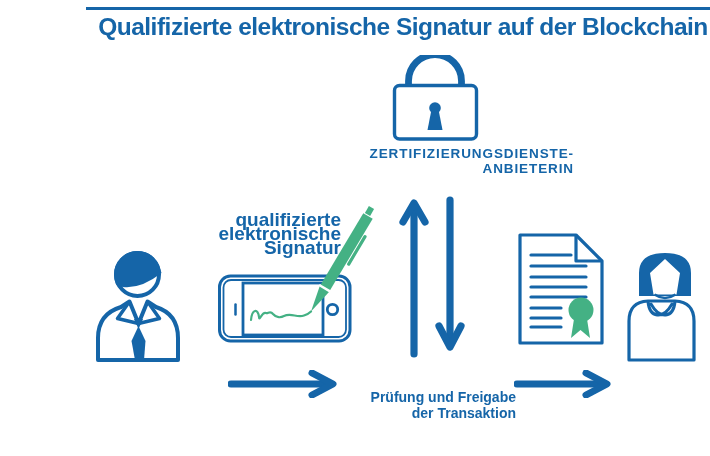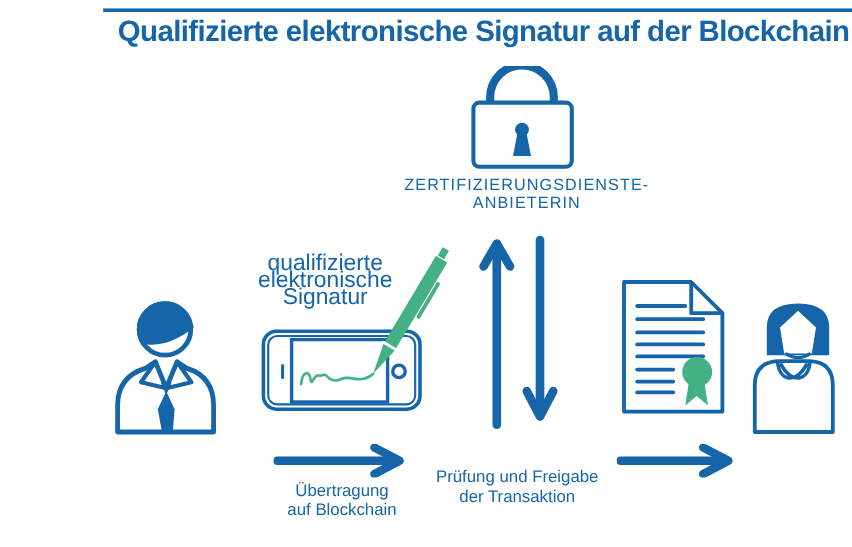--- a/index.html
+++ b/index.html
@@ -11,22 +11,22 @@
     position:relative;width:710px;height:456px;background:#fff;overflow:hidden;
     font-family:"Liberation Sans",sans-serif;font-weight:bold;color:var(--blue);margin-left:48px;
   }
   .abs{position:absolute;}
   .top-rule{position:absolute;left:38px;top:7px;width:634px;height:3.4px;background:var(--blue);}
   .title{
     position:absolute;left:0;right:0;top:13px;margin:0;text-align:center;
     font-size:24.5px;letter-spacing:-0.5px;color:var(--blue);font-weight:bold;
   }
   .lbl{
-    position:absolute;text-align:center;white-space:pre-line;color:var(--blue);
-    font-weight:normal;line-height:15.5px;font-size:14px;
+    position:absolute;text-align:right;white-space:pre-line;color:var(--blue);
+    font-weight:bold;line-height:15.5px;font-size:14px;
   }
   .caps{letter-spacing:0.9px;}
   .b-stroke{stroke:var(--blue);fill:none;}
   .b-fillw{stroke:var(--blue);fill:#ffffff;}
   .b-fill{fill:var(--blue);stroke:none;}
   .g-fill{fill:var(--green);stroke:none;}
   .g-stroke{stroke:var(--green);fill:none;}
   .w-stroke{stroke:#ffffff;fill:none;}
 </style>
 </head>
@@ -90,22 +90,20 @@
       <line class="g-stroke" stroke-width="3.2" stroke-linecap="round" x1="152" y1="31.6" x2="135.7" y2="59.1"></line>
     </g>
   </svg>
 
   <svg class="abs" style="left:180px;top:370px" width="116" height="28" viewBox="0 0 116 28">
     <g class="b-stroke" stroke-width="7" stroke-linecap="round" stroke-linejoin="round">
       <line x1="3" y1="14" x2="96" y2="14"></line>
       <polyline points="84,3 105,14 84,25"></polyline>
     </g>
   </svg>
-  <div class="lbl" style="left:162px;top:400px;width:150px;line-height:16px">Übertragung
-auf Blockchain</div>
 
   <div class="lbl" style="left:298px;top:390px;width:170px">Prüfung und Freigabe
 der Transaktion</div>
 
   <svg class="abs" style="left:466px;top:370px" width="104" height="28" viewBox="0 0 104 28">
     <g class="b-stroke" stroke-width="7" stroke-linecap="round" stroke-linejoin="round">
       <line x1="3" y1="14" x2="84" y2="14"></line>
       <polyline points="72,3 93,14 72,25"></polyline>
     </g>
   </svg>

